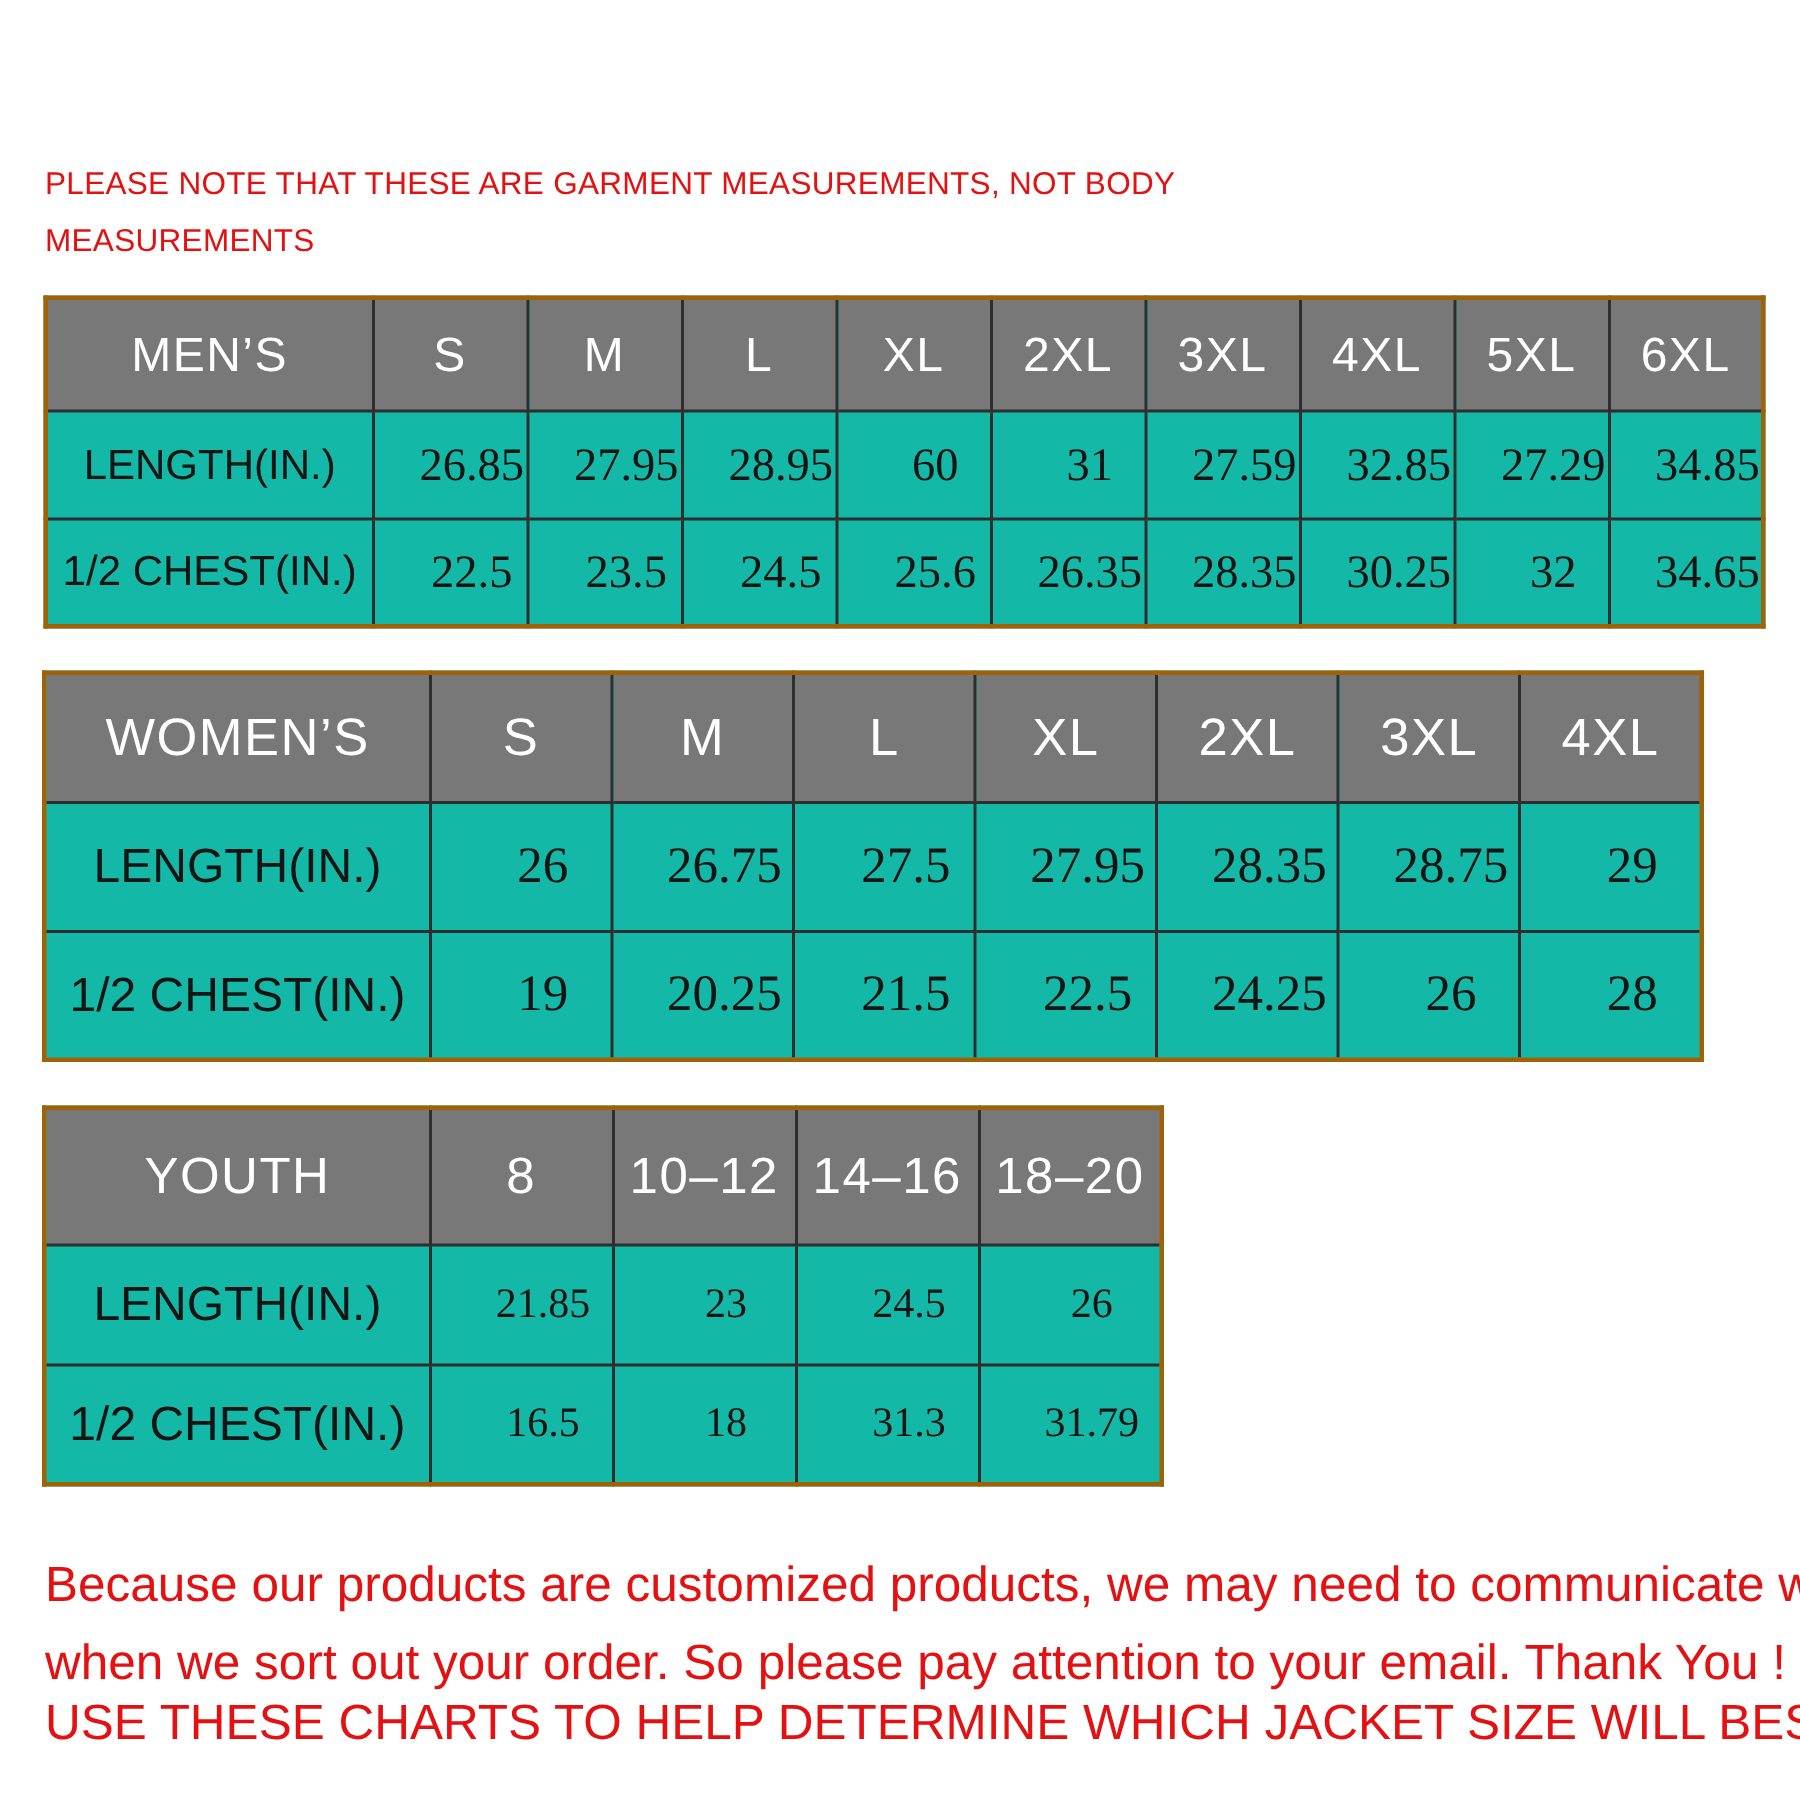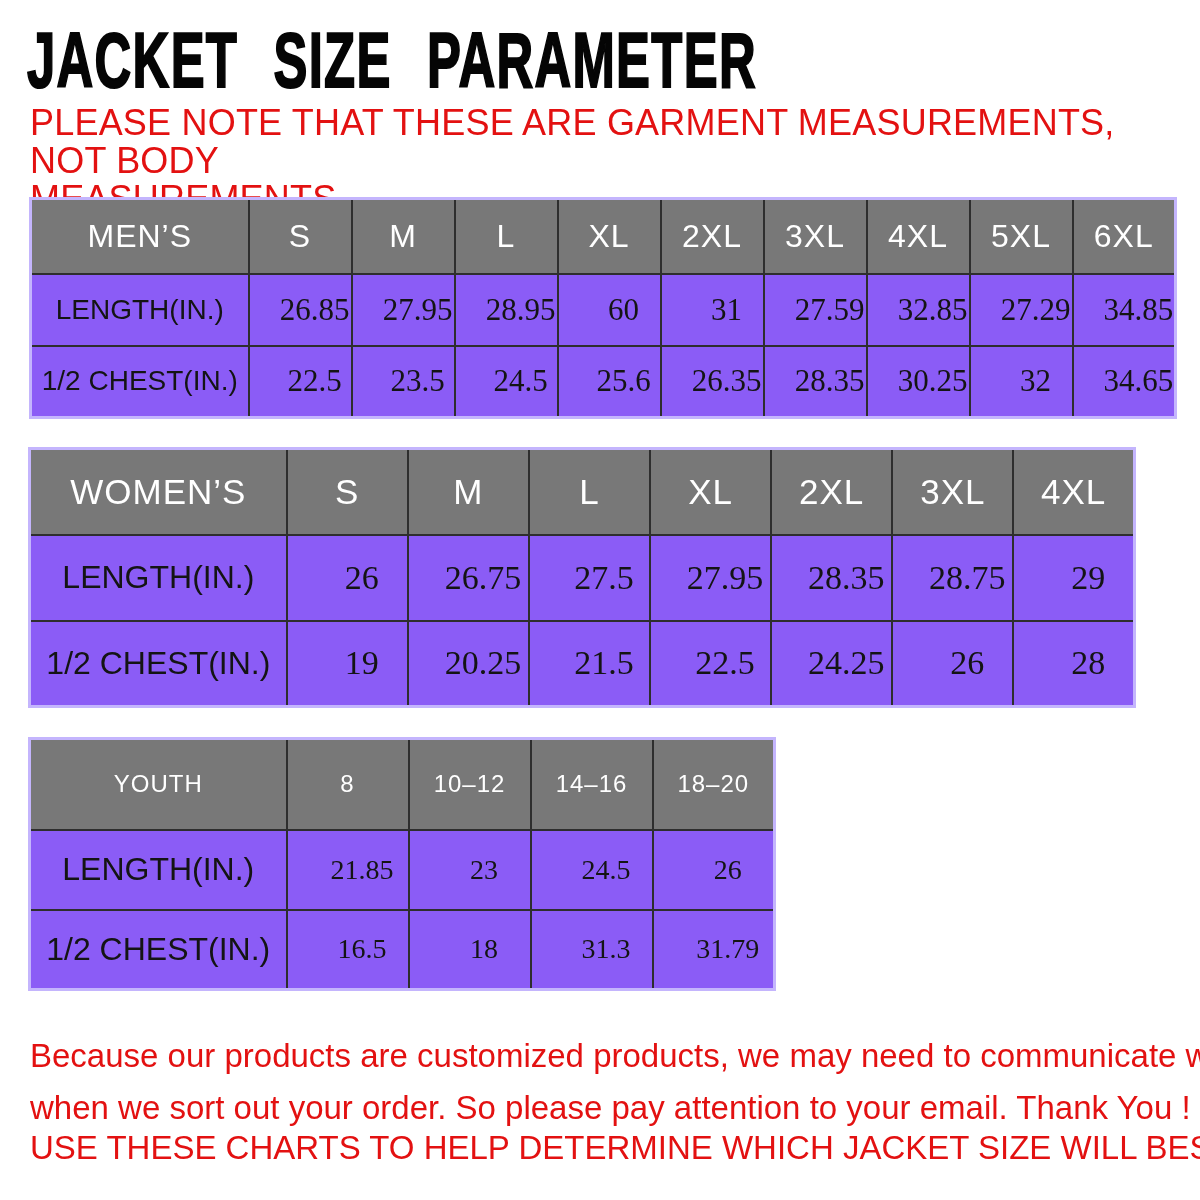--- a/index.html
+++ b/index.html
@@ -26,32 +26,32 @@
     letter-spacing:2px;
     word-spacing:30px;
     color:#050505;
     -webkit-text-stroke:2px #050505;
   }
 
   
   .note{
     position:absolute;top:104px;left:30px;
     color:#e31111;
-    font-size:36px;line-height:38px;
+    font-size:21px;line-height:38px;
     font-weight:400;
     letter-spacing:0.2px;
   }
 
   
   table.size{
     border-collapse:collapse;
     table-layout:fixed;
     position:absolute;
-    background:#8b5cf6;
-    border:3px solid #c4b5fd;
+    background:#14b8a6;
+    border:3px solid #a16207;
   }
   table.size th,table.size td{
     border:2px solid #2e2e2e;
     text-align:center;
     vertical-align:middle;
     padding:0;
     overflow:hidden;
   }
   table.size th{
     background:#787878;
@@ -89,21 +89,21 @@
   .tbl-womens th{font-size:35px;}
   .tbl-womens td.lbl{font-size:32px;}
   .tbl-womens td.val{font-size:34px;}
 
   
   .tbl-youth{top:737px;left:28px;width:747px;}
   .tbl-youth col{width:122px;}
   .tbl-youth col:first-child{width:257px;}
   .tbl-youth tr.hdr{height:91px;}
   .tbl-youth tr.data{height:80px;}
-  .tbl-youth th{font-size:24px;}
+  .tbl-youth th{font-size:34px;}
   .tbl-youth td.lbl{font-size:32px;}
   .tbl-youth td.val{font-size:28px;}
 
   
   .footer-para{
     position:absolute;top:1030px;left:30px;
     color:#e31111;
     font-size:33px;line-height:52px;
     font-weight:400;
     white-space:nowrap;
@@ -114,23 +114,20 @@
     font-size:33px;line-height:52px;
     font-weight:400;
     white-space:nowrap;
   }
 </style>
 </head>
 <body>
 
 <div id="canvas">
 
-  <div class="title">
-    <span class="squeeze">JACKET SIZE PARAMETER</span>
-  </div>
 
   <div class="note">
     <div>PLEASE NOTE THAT THESE ARE GARMENT MEASUREMENTS, NOT BODY</div>
     <div>MEASUREMENTS</div>
   </div>
 
   <table class="size tbl-mens">
     <colgroup>
         <col>
         <col>

